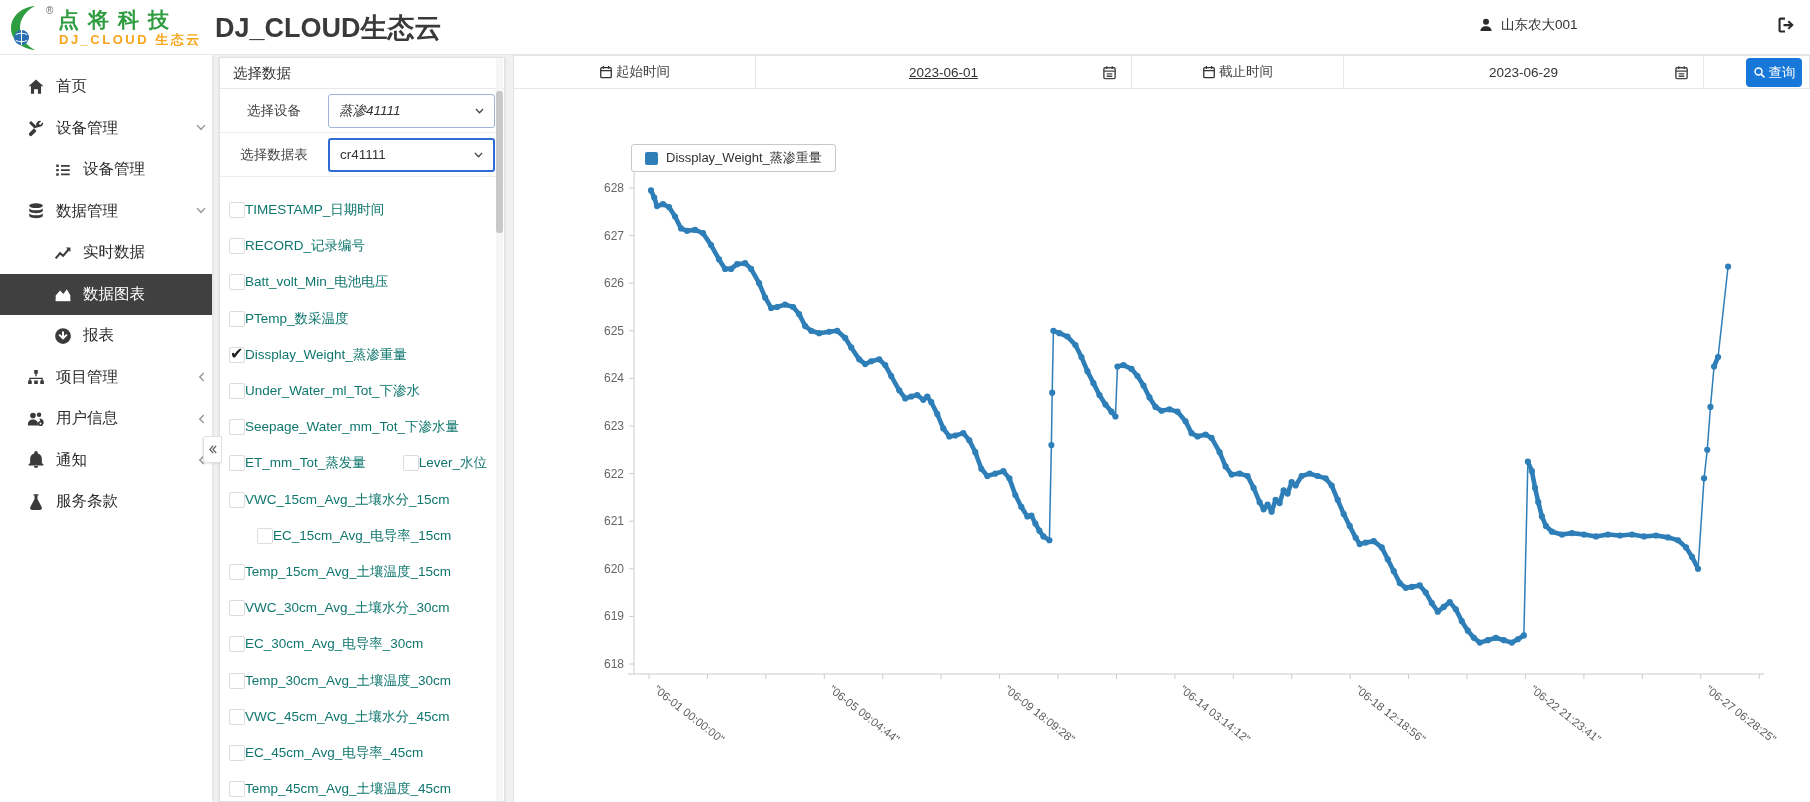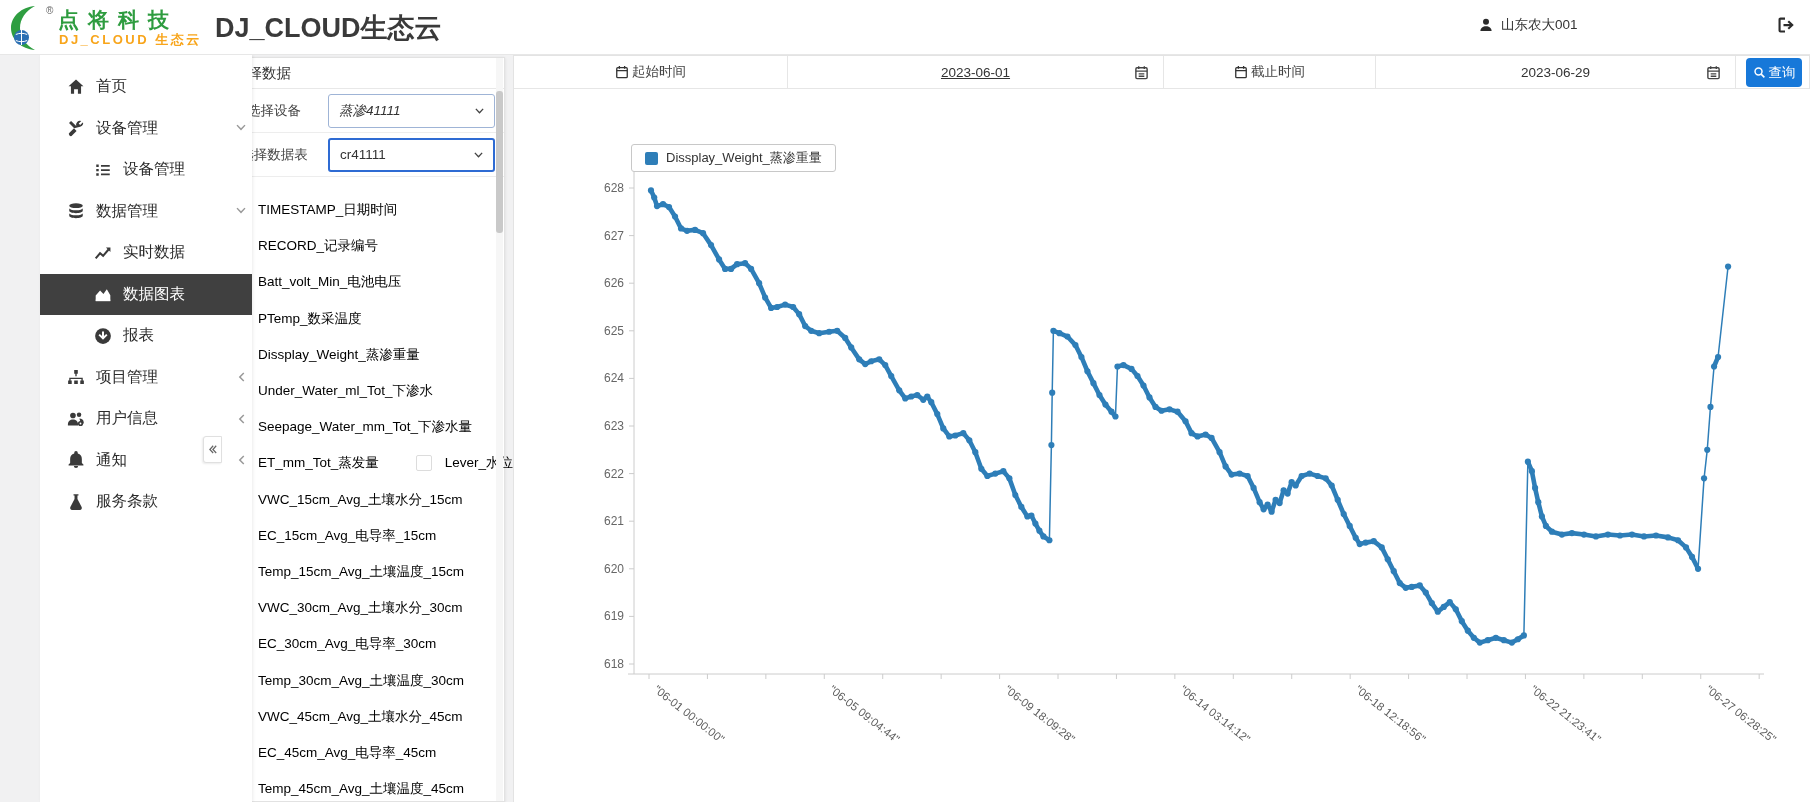--- a/index.html
+++ b/index.html
@@ -9,21 +9,21 @@
   #header { position:absolute; left:0; top:0; width:1810px; height:55px; background:#fff;
     border-bottom:1px solid #e7e7e7; z-index:5; }
   #logo-mark { position:absolute; left:8px; top:4px; width:48px; height:48px; }
   #logo-cn { position:absolute; left:58px; top:6px; font-size:21px; font-weight:bold; color:#2e9c3f; letter-spacing:9px; }
   #logo-en { position:absolute; left:59px; top:31px; font-size:13px; font-weight:bold; color:#f8a51b; letter-spacing:2.5px; }
   #app-title { position:absolute; left:215px; top:10px; font-size:27px; font-weight:bold; color:#3a3a3a; }
   #user-box { position:absolute; left:1478px; top:16px; display:flex; align-items:center; gap:7px; font-size:13.5px; color:#333; }
   #logout { position:absolute; left:1776px; top:15px; width:20px; height:20px; color:#2b2b2b; cursor:pointer; }
   
   #sidebar { position:absolute; left:0; top:55px; width:212px; height:747px; background:#fff;
-    box-shadow:1px 0 3px rgba(0,0,0,.08); padding-top:11px; z-index:3;margin-left:40px; }
+    box-shadow:1px 0 3px rgba(0,0,0,.08); padding-top:11px; z-index:3; }
   .side-item { position:relative; height:41.5px; display:flex; align-items:center; font-size:15.5px; color:#2b2b2b; cursor:pointer; }
   .side-item .ic { width:18px; height:18px; margin-right:11px; flex:0 0 18px; color:#3a3a3a; }
   .side-item.lv1 { padding-left:27px; }
   .side-item.lv2 { padding-left:54px; }
   .side-item.active { background:#404040; color:#fff; }
   .side-item.active .ic { color:#fff; }
   .side-item .chev { position:absolute; right:5px; top:50%; margin-top:-6px; width:12px; height:12px; color:#999; }
   
   #panel { position:absolute; left:219px; top:57px; width:286px; height:745px; background:#fff;
     border:1px solid #e2e2e2; box-shadow:0 1px 3px rgba(0,0,0,.10); z-index:2; }
@@ -33,36 +33,36 @@
   .sel-box { position:relative; flex:1; margin-right:9px; height:34px; border-radius:3px; background:#fff;
     display:flex; align-items:center; padding-left:10px; font-size:13.5px; color:#333; cursor:pointer; }
   .sel-box.b1 { border:1px solid #9fb4d6;font-style:italic; }
   .sel-box.b2 { border:2px solid #2e6bd3; }
   .sel-caret { position:absolute; right:9px; top:50%; margin-top:-5px; width:11px; height:11px; color:#444; }
   #field-list { position:absolute; left:0; top:120px; width:100%; }
   .f-row { position:absolute; left:0; width:100%; height:36px; display:flex; align-items:center; }
   .f-item { display:flex; align-items:center; cursor:pointer; }
   .f-box { position:relative; width:16px; height:16px; border:1px solid #dcdcdc; border-radius:2px; background:#fff; margin-left:9px; flex:0 0 16px; }
   .f-box.on::after { content:"✔"; position:absolute; left:0px; top:-4px; font-size:16px; font-weight:bold; color:#1f1f1f; }
-  .f-label { margin-left:13px; font-size:13.5px; color:#000000; white-space:nowrap; }
+  .f-label { margin-left:0; font-size:13.5px; color:#0f766e; white-space:nowrap; }
   #panel-scroll-track { position:absolute; right:1px; top:0; width:7px; height:100%; background:#f6f6f6; }
   #panel-scroll-thumb { position:absolute; right:1px; top:33px; width:7px; height:142px; background:#c9c9c9; border-radius:3px; }
   #collapse-tab { position:absolute; left:203px; top:436px; width:19px; height:27px; background:#fff; border:1px solid #e0e0e0;
     border-radius:3px 0 0 3px; box-shadow:-1px 1px 2px rgba(0,0,0,.08); display:flex; align-items:center; justify-content:center;
     color:#666; z-index:4; cursor:pointer; }
   #collapse-tab svg { width:12px; height:12px; }
   
   #main-card { position:absolute; left:513px; top:55px; width:1297px; height:747px; background:#fff; border:1px solid #e3e3e3; }
   #toolbar { position:relative; width:100%; height:33px; border-bottom:1px solid #e6e6e6; display:flex; }
   .tb-cell { position:relative; height: 100%; display:flex; align-items:center; justify-content:center; border-right:1px solid #e6e6e6; }
   .tb-label { display:flex; align-items:center; gap:3px; font-size:13.5px; color:#444; }
   .tb-label .cal { width:14px; height:14px; color:#333; }
   .tb-value { font-size:13.5px; color:#333; }
   .tb-cal-right { position:absolute; right:14px; top:9px; width:15px; height:15px; color:#444; cursor:pointer; }
-  #c1 { width:274px;justify-content:center; } #c2 { width:376px;text-decoration:underline; } #c3 { width:212px; } #c4 { width:360px; border-right:1px solid #e6e6e6;text-align:center; }
+  #c1 { width:242px;justify-content:center; } #c2 { width:376px;text-decoration:underline; } #c3 { width:212px; } #c4 { width:360px; border-right:1px solid #e6e6e6;text-align:center; }
   #query-btn { position:absolute; left:1232px; top:2px; width:56px; height:29px; background:#1778d9; border:none; border-radius:4px;
     color:#fff; font-size:13.5px; display:flex; align-items:center; justify-content:center; gap:3px; cursor:pointer;
     font-family:"Liberation Sans",sans-serif; }
   #query-btn svg { width:13px; height:13px; }
   
   #chart-wrap { position:absolute; left:0; top:33px; width:1297px; height:714px; background:#fff; }
   #legend { position:absolute; left:117px; top:55px; height:28px; display:flex; align-items:center; gap:8px; padding:0 13px;
     border:1px solid #c8c8c8; border-radius:3px; background:#fff; font-size:13px; color:#333; cursor:pointer; }
   #legend .sq { width:13px; height:13px; border-radius:2px; }
 </style>
@@ -263,21 +263,21 @@
           <span class="f-box"></span>
           <span class="f-label">Lever_水位</span>
         </div>
       </div>
       <div class="f-row" style="top: 303.6px;">
         <div class="f-item">
           <span class="f-box"></span>
           <span class="f-label">VWC_15cm_Avg_土壤水分_15cm</span>
         </div>
       </div>
-      <div class="f-row" style="top: 339.8px;">
+      <div class="f-row" style="top: 339.8px; padding-left: 28px;">
         <div class="f-item">
           <span class="f-box"></span>
           <span class="f-label">EC_15cm_Avg_电导率_15cm</span>
         </div>
       </div>
       <div class="f-row" style="top: 376px;">
         <div class="f-item">
           <span class="f-box"></span>
           <span class="f-label">Temp_15cm_Avg_土壤温度_15cm</span>
         </div>

